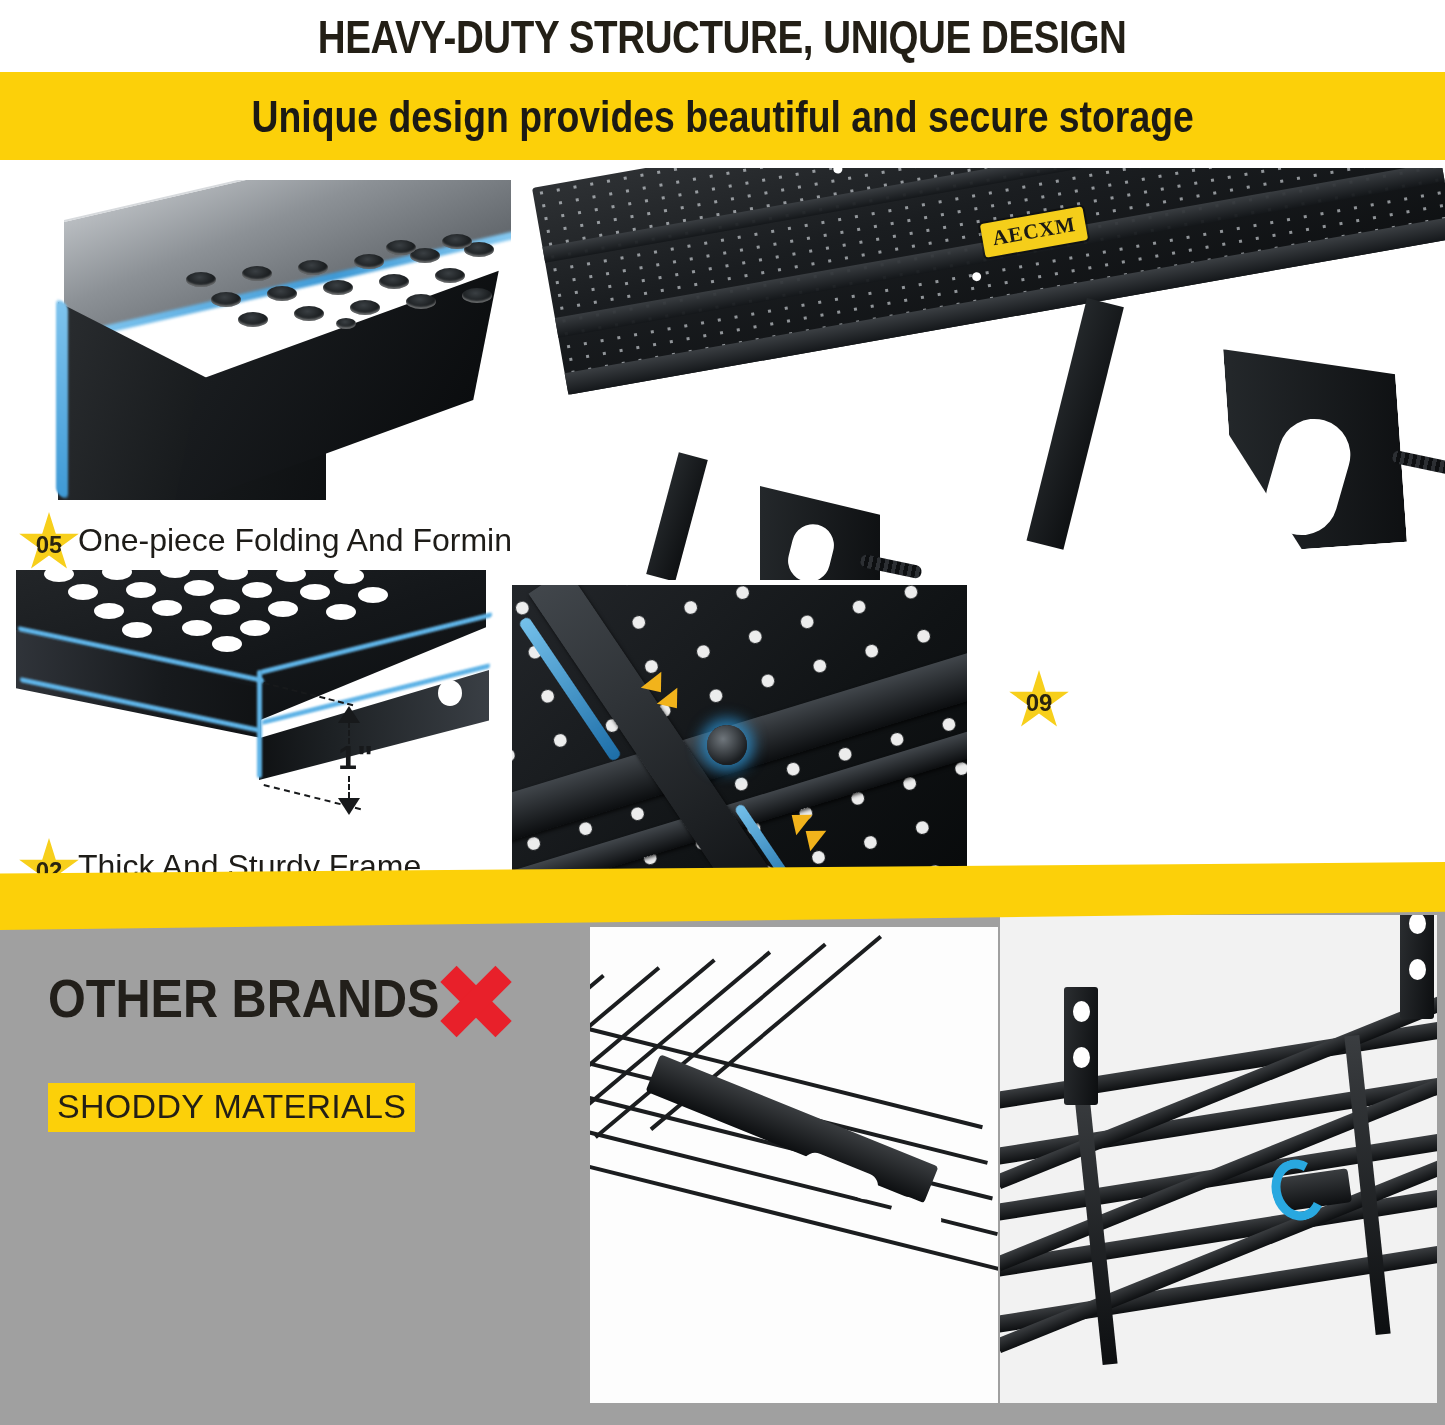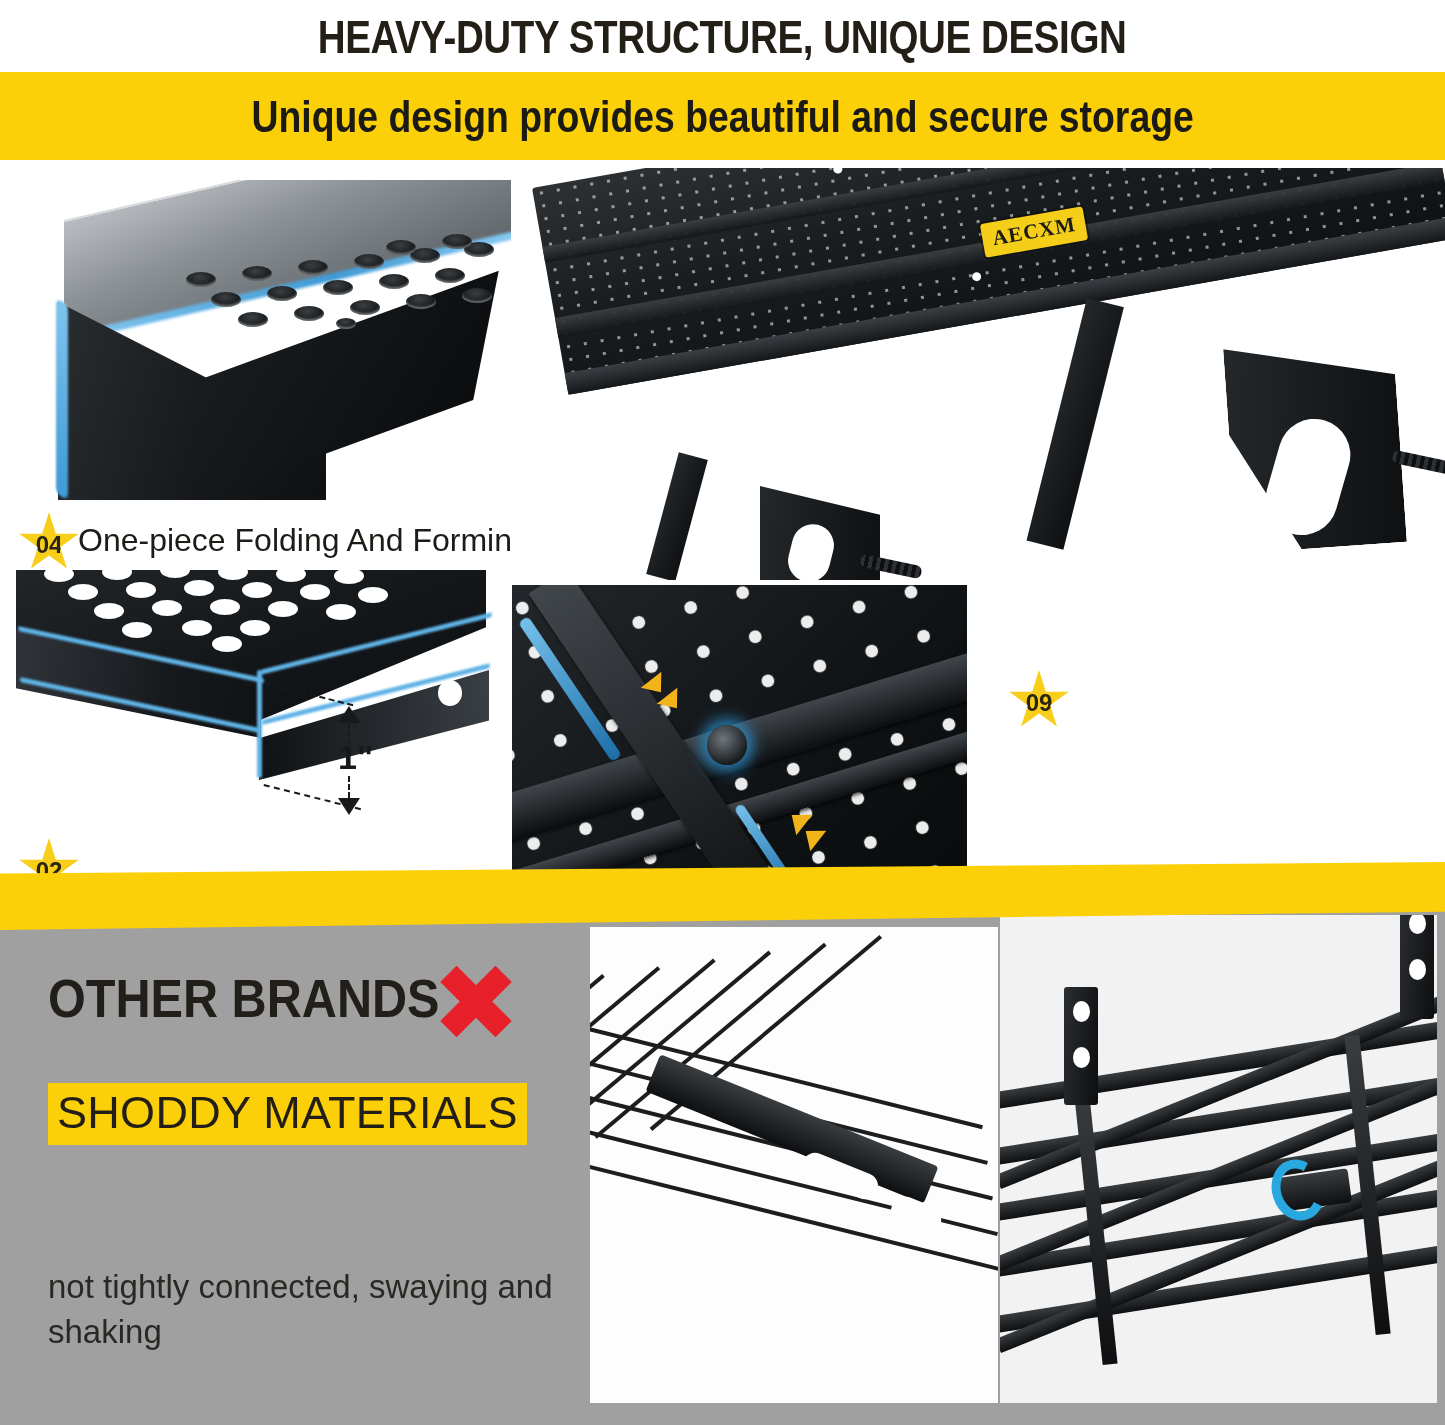--- a/index.html
+++ b/index.html
@@ -236,21 +236,21 @@
     position:absolute; left:50%; top:50%; width:78px; height:23px;
     margin-left:-39px; margin-top:-11.5px;
     background:#E8202A;
   }
   .x-mark i:nth-child(1){ transform:rotate(45deg); }
   .x-mark i:nth-child(2){ transform:rotate(-45deg); }
 
   .hl{
     position:absolute; background:#FCD009;
     font-family:"Liberation Sans Narrow","Liberation Sans",sans-serif;
-    font-size:45px; color:#231f16; padding:4px 9px 6px;
+    font-size:34px; color:#231f16; padding:4px 9px 6px;
     white-space:nowrap; letter-spacing:.3px;
   }
   .body-txt{
     position:absolute; font-size:33px; color:#2a2824;
     line-height:1.35; width:520px;
   }
 
   
   .bphoto{ position:absolute; overflow:hidden; }
   #bphoto1{
@@ -308,21 +308,21 @@
           <i style="left:400px;top:114px"></i>
         <i style="left:456px;top:108px"></i>
         <i style="left:380px;top:60px"></i>
           <i style="left:436px;top:54px"></i>
         <i style="left:330px;top:138px;width:20px;height:11px"></i>
       </div>
     </div>
   </div>
 
   <div class="star" style="left:18px;top:352px">
-    <span>04</span>
+    <span>05</span>
   </div>
   <div class="cap" style="left:78px;top:362px">One-piece Folding And Forming</div>
 
   <div class="panel" id="panel02">
     <div class="cor-top"></div>
     <div class="cor-left"></div>
     <div class="cor-right"></div>
     <div class="cor-sidehole"></div>
 
     <div class="cor-holes">
@@ -360,20 +360,21 @@
     <div class="arrow-up" style="left:332px;top:136px"></div>
     <div class="dimline" style="left:342px;top:152px;height:22px"></div>
     <div class="dimtext" style="left:332px;top:168px">1"</div>
     <div class="dimline" style="left:342px;top:206px;height:22px"></div>
     <div class="arrow-dn" style="left:332px;top:228px"></div>
   </div>
 
   <div class="star" style="left:18px;top:678px">
     <span>02</span>
   </div>
+  <div class="cap" style="left:78px;top:688px">Thick And Sturdy Frame</div>
 
   <div class="panel" id="panelhero">
     <div class="hero-shelf">
       <div class="hero-mesh"></div>
       <div class="hero-rail" style="left:0;top:60px;width:100%;height:16px;opacity:.95"></div>
       <div class="hero-rail" style="left:0;top:132px;width:100%;height:20px;opacity:.95"></div>
       <div class="hero-rail" style="left:0;top:188px;width:100%;height:22px"></div>
       <div class="hero-oval" style="left:300px;top:30px;width:9px;height:9px"></div>
 
       <div class="hero-oval" style="left:418px;top:160px;width:9px;height:9px"></div>
@@ -417,21 +418,20 @@
 <div class="bottom-region">
 
   <div class="ob-title">OTHER BRANDS</div>
   <div class="x-mark">
       <i></i>
       <i></i>
     </div>
 
   <div class="hl" style="left:48px;top:178px">SHODDY MATERIALS</div>
 
-  <div class="body-txt" style="left:48px;top:360px">not tightly connected, swaying and shaking</div>
 
   <div class="bphoto" id="bphoto1">
     <div style="position:absolute;left:-20px;top:30px;width:470px;height:290px;transform:rotate(-8deg)">
       <div class="wire-h" style="left:0;top:28px;width:440px;height:4px;transform:rotate(22deg);transform-origin:left top"></div>
       <div class="wire-h" style="left:0;top:64px;width:440px;height:4px;transform:rotate(22deg);transform-origin:left top"></div>
       <div class="wire-h" style="left:0;top:100px;width:440px;height:4px;transform:rotate(22deg);transform-origin:left top"></div>
       <div class="wire-h" style="left:0;top:136px;width:440px;height:4px;transform:rotate(22deg);transform-origin:left top"></div>
       <div class="wire-h" style="left:0;top:172px;width:440px;height:4px;transform:rotate(22deg);transform-origin:left top"></div>
       <div class="wire-v" style="left:52px;top:-10px;width:4px;height:300px;transform:rotate(58deg);transform-origin:left top"></div>
       <div class="wire-v" style="left:108px;top:-10px;width:4px;height:300px;transform:rotate(58deg);transform-origin:left top"></div>

